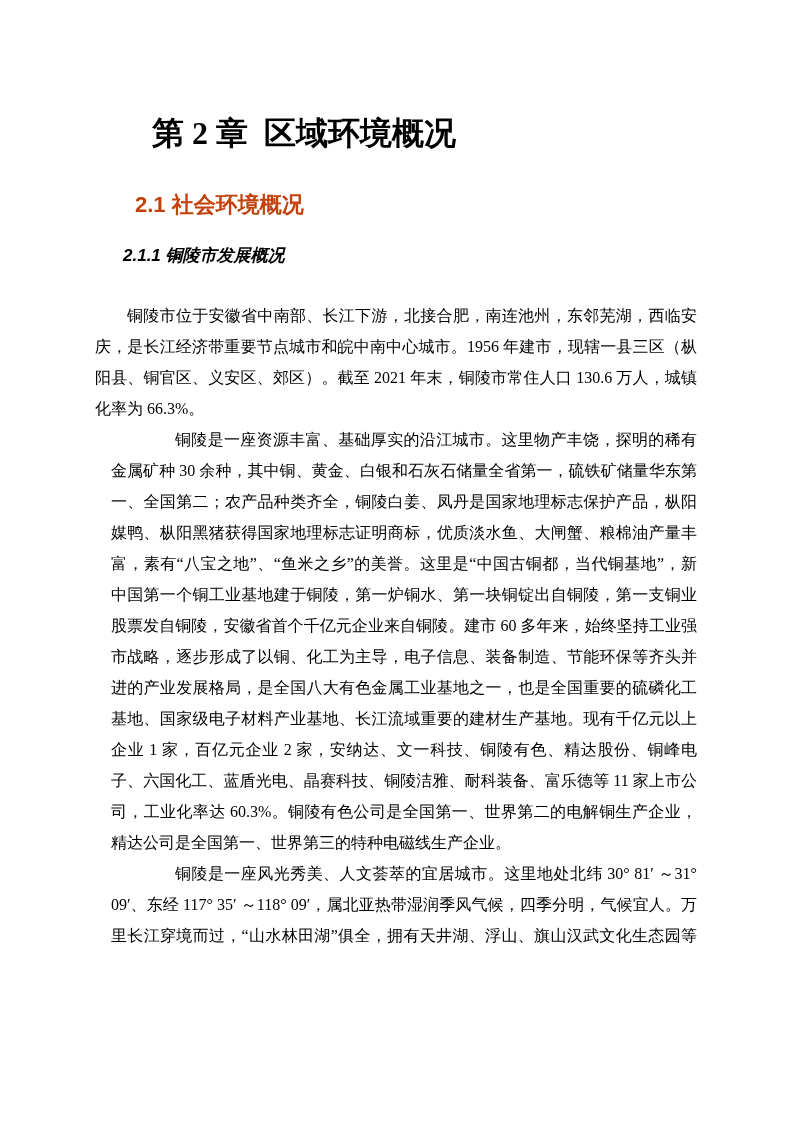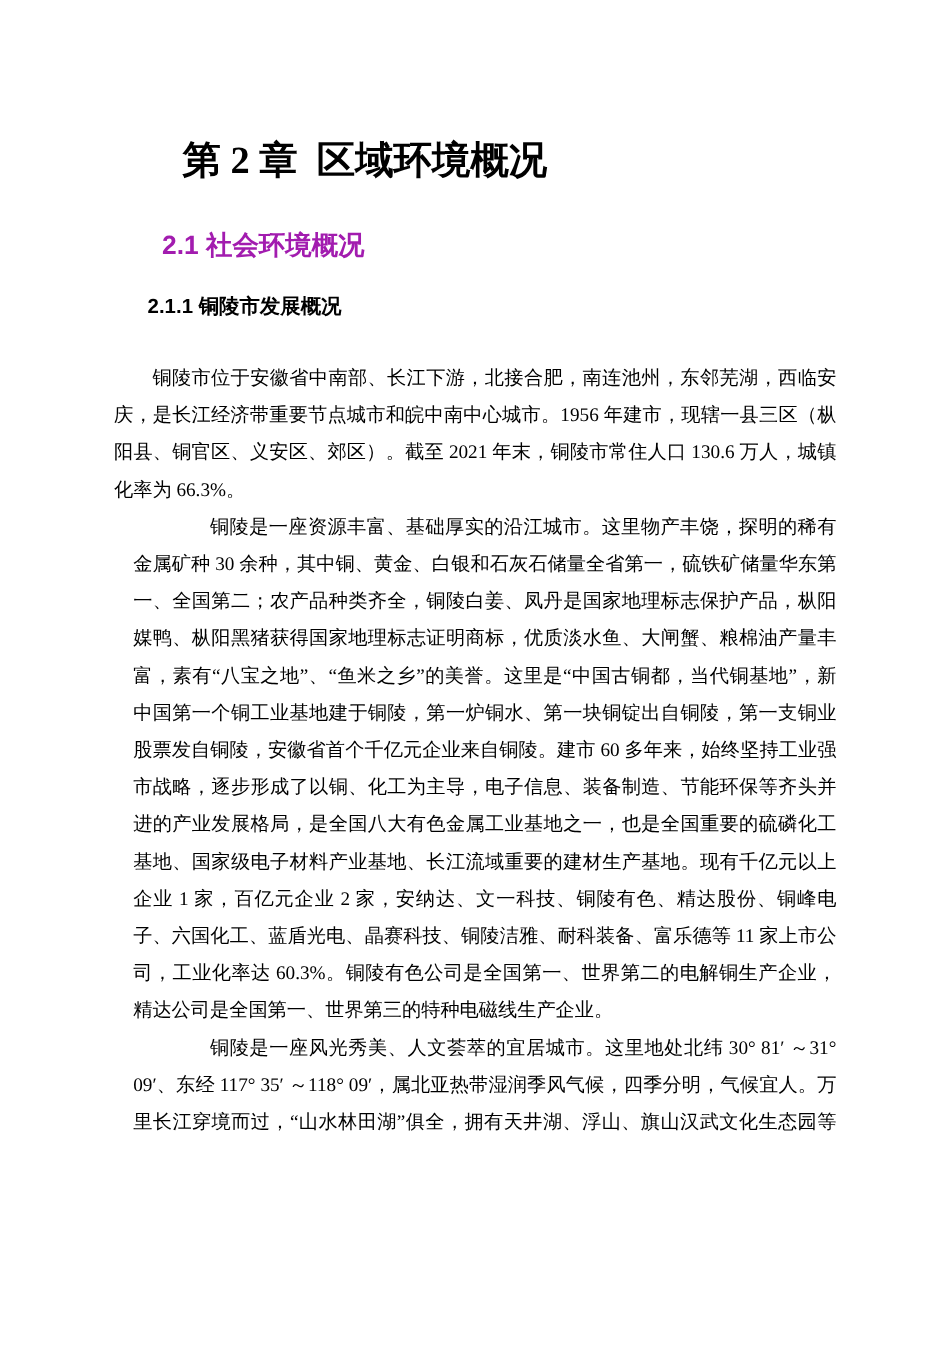--- a/index.html
+++ b/index.html
@@ -28,30 +28,31 @@
     white-space: pre-wrap;
     color: #000000;
   }
   .section-heading {
     font-family: "Liberation Sans", "DejaVu Sans", sans-serif;
     font-weight: 700;
     font-size: 22px;
     line-height: 30px;
     margin-top: 34px;
     margin-left: 40px;
-    color: #a21caf;
+    color: #c2410c;
   }
   .subsection-heading {
     font-family: "Liberation Sans", "DejaVu Sans", sans-serif;
     font-weight: 700;
     font-size: 17px;
     line-height: 24px;
     margin-top: 24px;
     margin-left: 28px;
     color: #000000;
+    font-style: italic;
   }
   .body-text {
     margin-top: 13px;
   }
   .body-para {
     font-family: "Liberation Serif", "DejaVu Serif", serif;
     font-size: 16px;
     line-height: 31px;
     text-align: justify;
     text-align-last: left;

